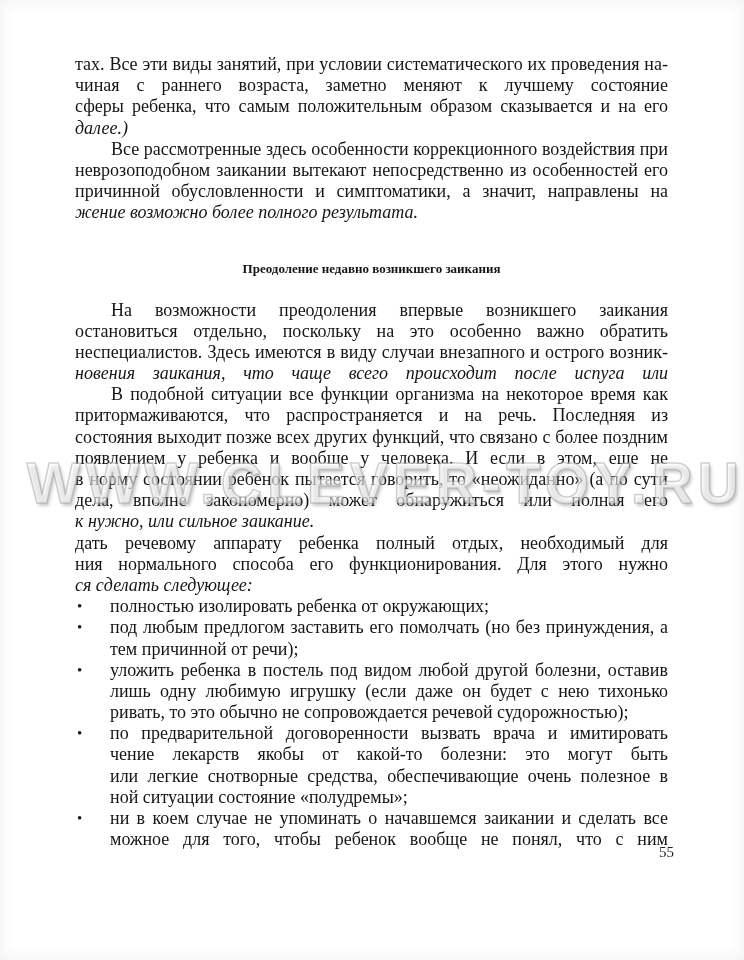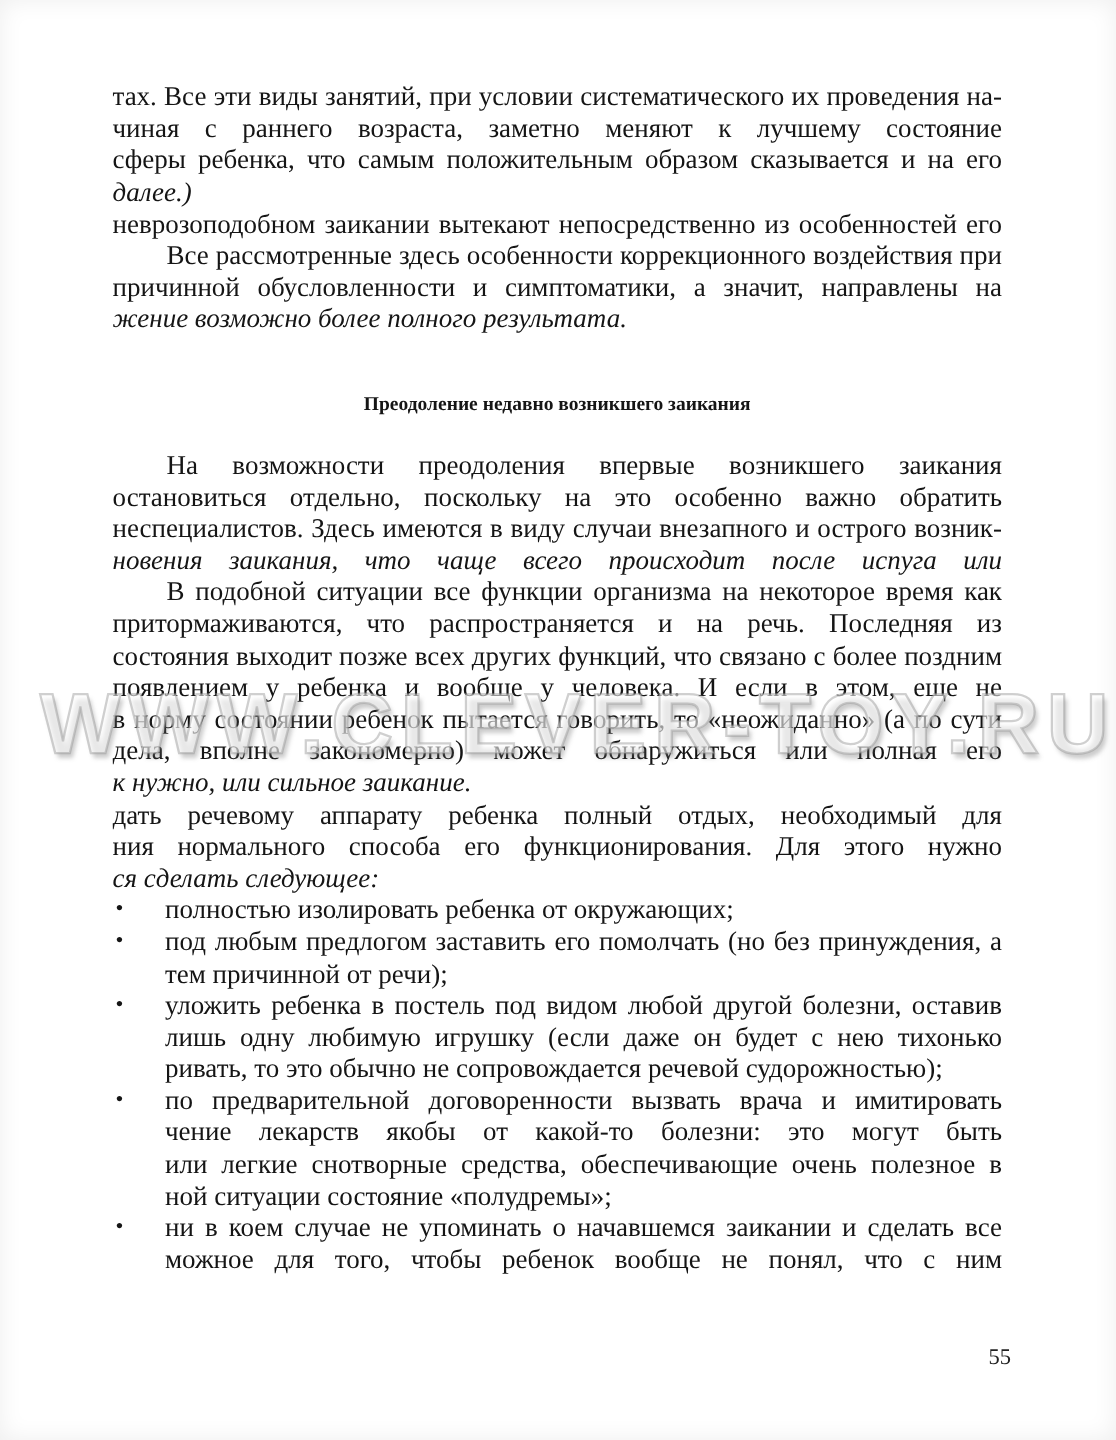--- a/index.html
+++ b/index.html
@@ -82,42 +82,42 @@
     letter-spacing: 5px;
     color: rgba(255,255,255,0.55);
     -webkit-text-stroke: 1.5px rgba(150,150,150,0.45);
     text-shadow: 2px 3px 3px rgba(110,110,110,0.35);
     pointer-events: none;
     z-index: 5;
     white-space: nowrap;
   }
   .page-number {
     position: absolute;
-    top: 897px;
+    top: 844px;
     left: 640px;
     width: 34px;
     text-align: right;
     font-size: 15px;
     color: #222222;
   }
 </style>
 </head>
 <body>
 
 <div class="book-page">
   <div class="text-column">
       <div class="para">
         <div class="line first">тах. Все эти виды занятий, при условии систематического их проведения на-</div>
         <div class="line">чиная с раннего возраста, заметно меняют к лучшему состояние двигательной</div>
         <div class="line">сферы ребенка, что самым положительным образом сказывается и на его речи.</div>
         <div class="line last">далее.)</div>
       </div>
       <div class="para indent">
+        <div class="line first">Все рассмотренные здесь особенности коррекционного воздействия при</div>
         <div class="line">неврозоподобном заикании вытекают непосредственно из особенностей его</div>
-        <div class="line first">Все рассмотренные здесь особенности коррекционного воздействия при</div>
         <div class="line">причинной обусловленности и симптоматики, а значит, направлены на дости-</div>
         <div class="line last">жение возможно более полного результата.</div>
       </div>
       <div class="heading">Преодоление недавно возникшего заикания</div>
       <div class="para indent">
         <div class="line first">На возможности преодоления впервые возникшего заикания необходимо</div>
         <div class="line">остановиться отдельно, поскольку на это особенно важно обратить внимание</div>
         <div class="line">неспециалистов. Здесь имеются в виду случаи внезапного и острого возник-</div>
         <div class="line last">новения заикания, что чаще всего происходит после испуга или психотравмы.</div>
       </div>

